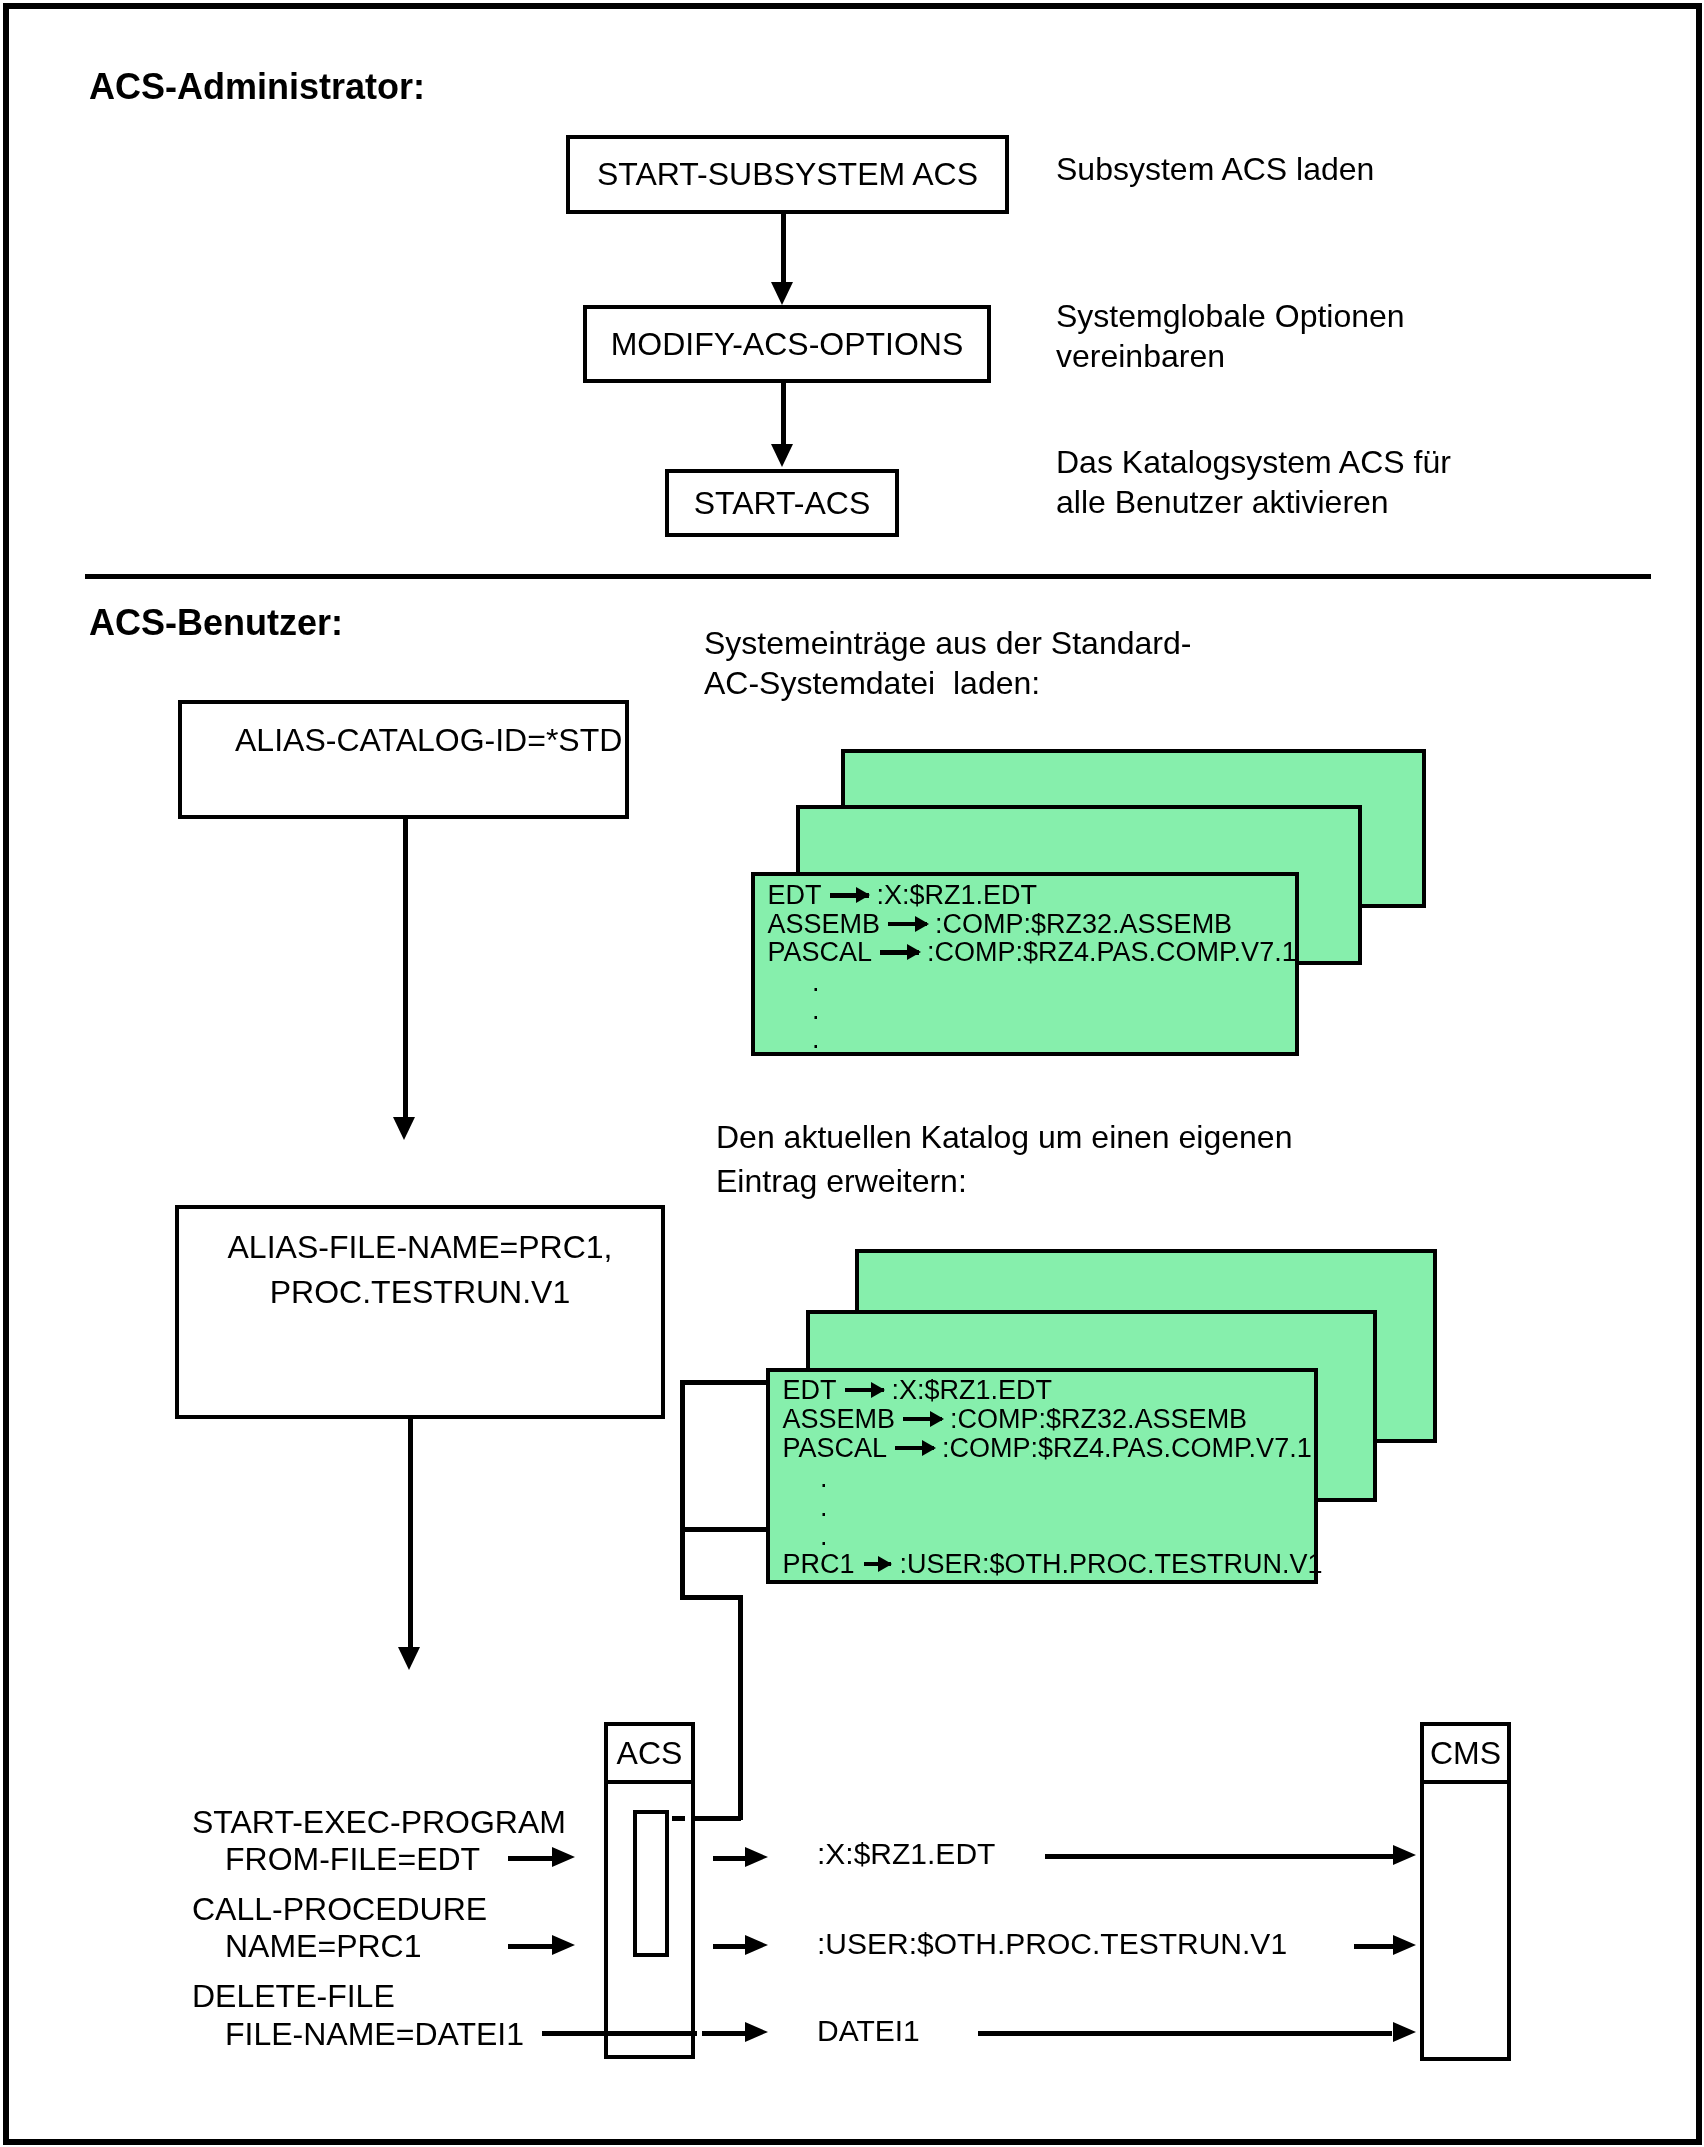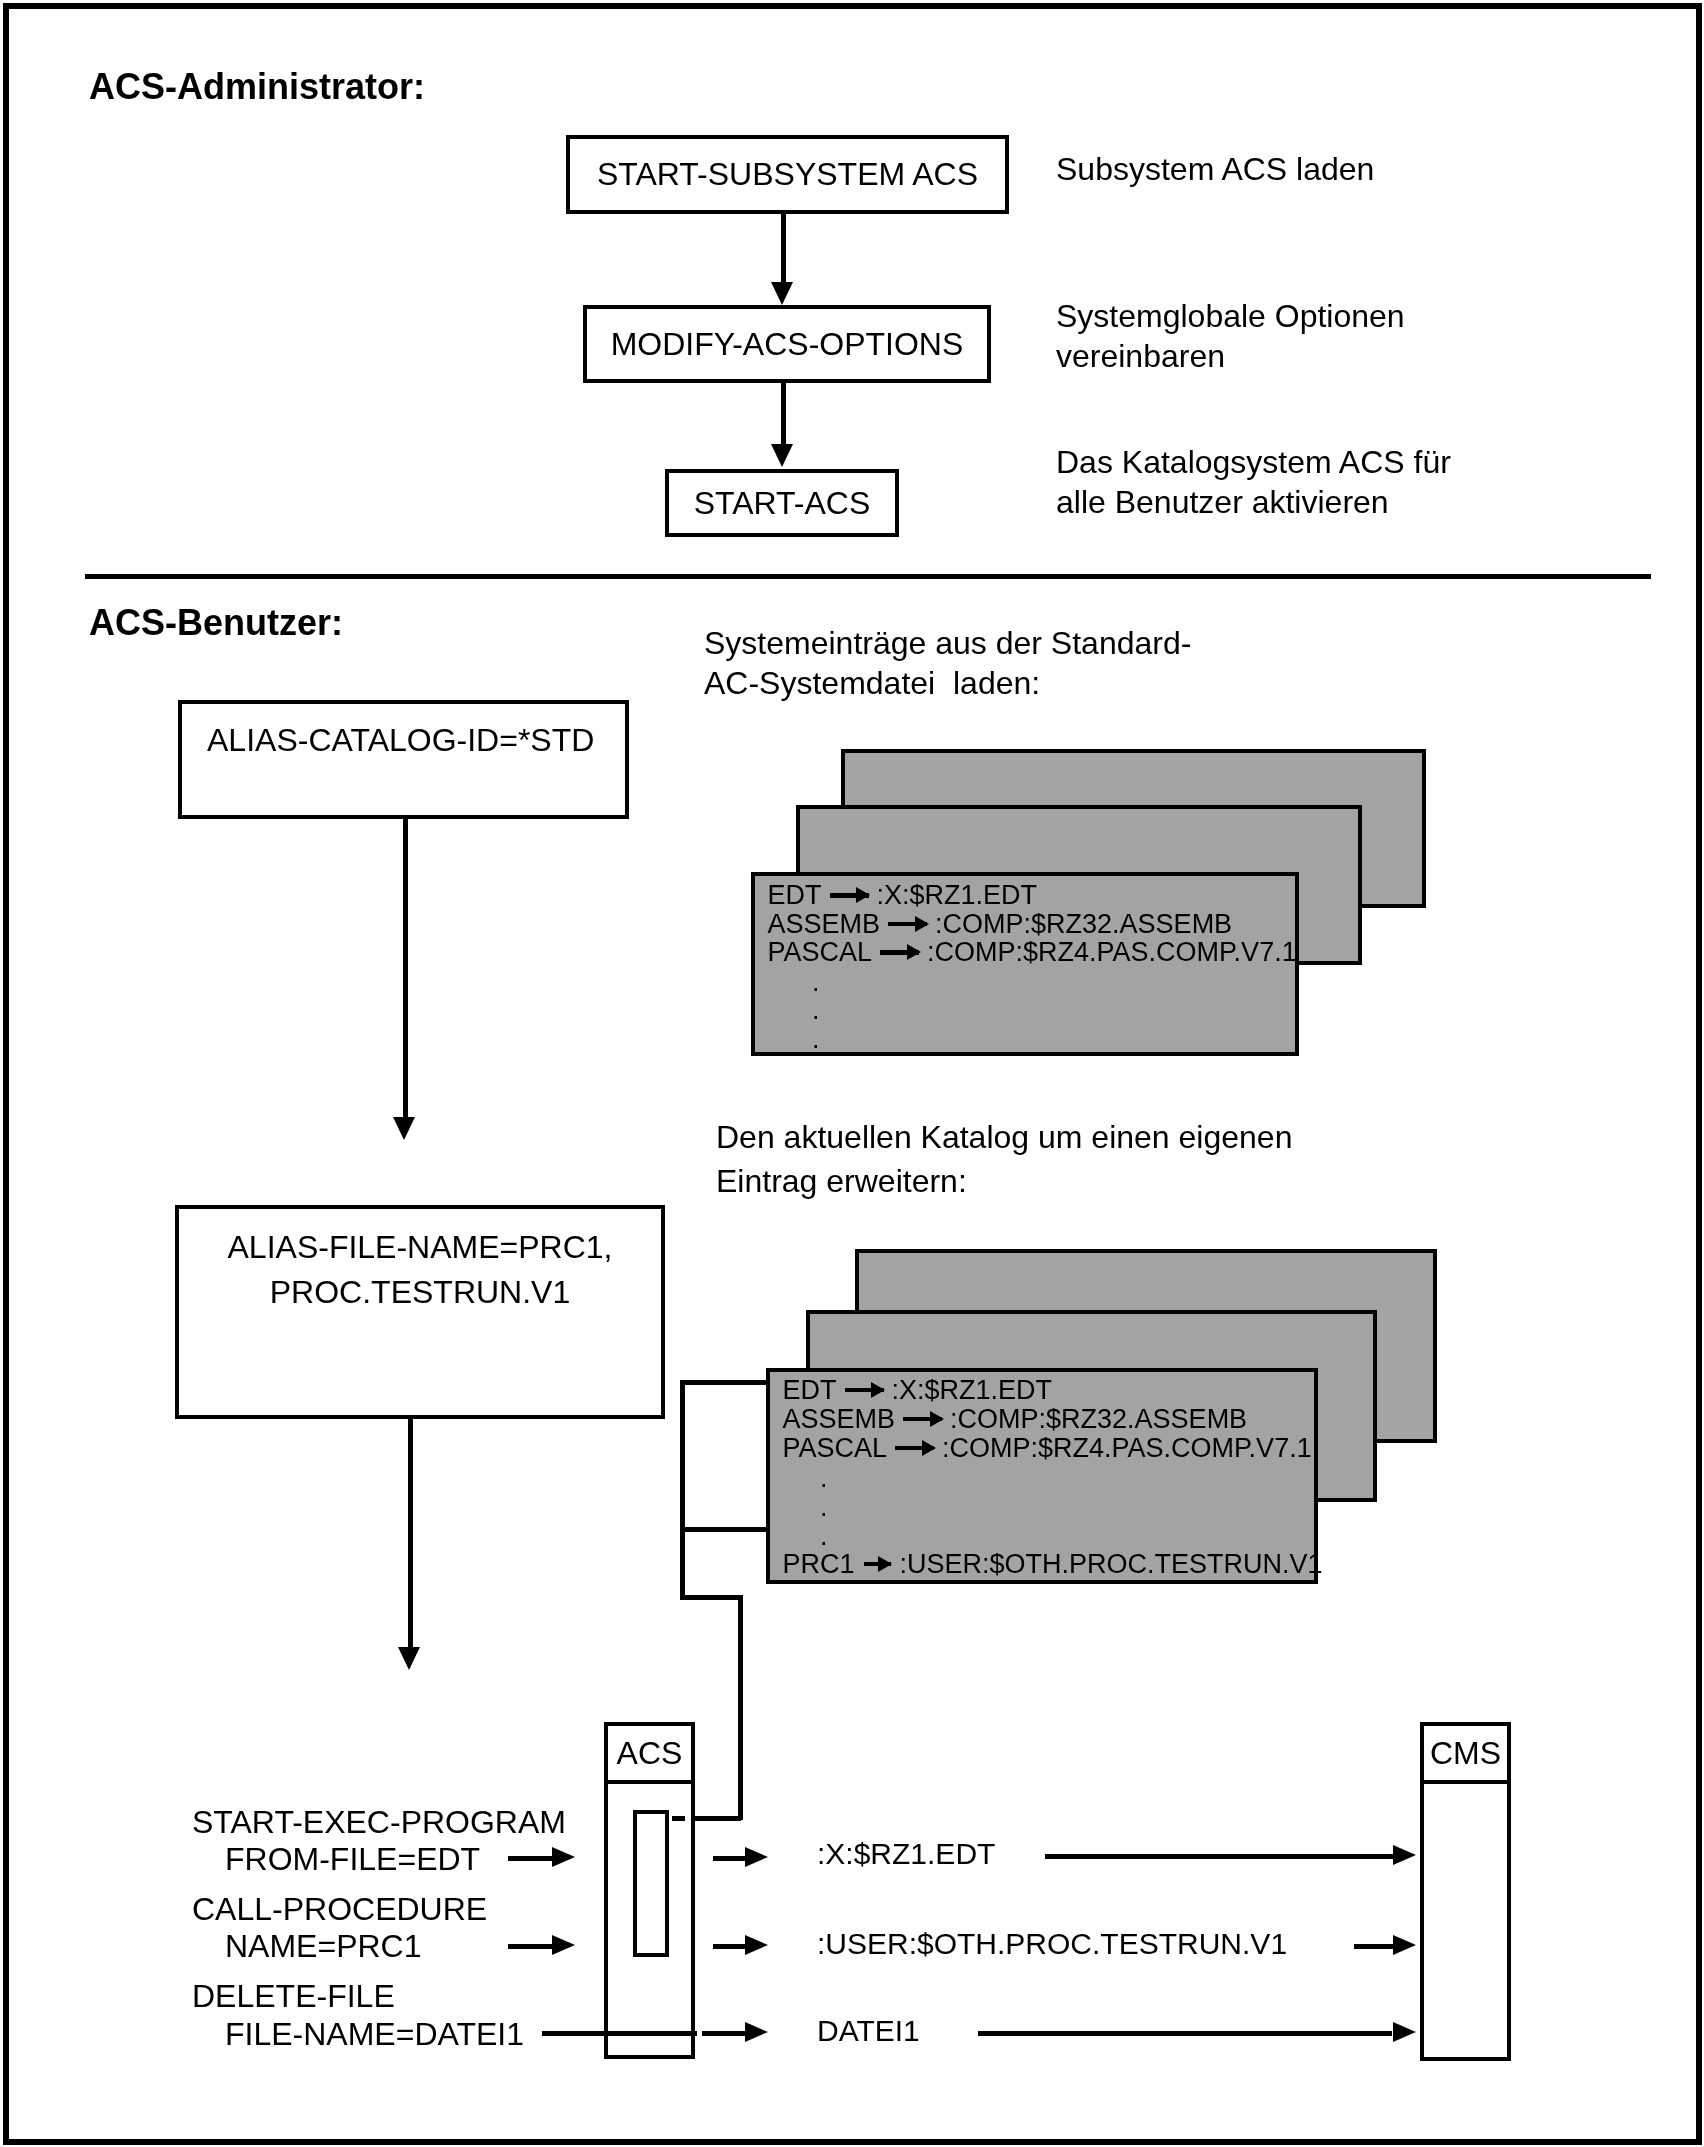--- a/index.html
+++ b/index.html
@@ -8,21 +8,21 @@
     font-family:"Liberation Sans", sans-serif;color:#000;overflow:hidden;
   }
   .frame{position:absolute;left:2.7px;top:2.7px;right:2.7px;bottom:2.7px;border:6.2px solid #000;}
   .heading{position:absolute;font-size:36px;font-weight:bold;white-space:pre;}
   .label{position:absolute;font-size:32px;white-space:pre;}
   .cmdbox{position:absolute;background:#fff;border:4.5px solid #000;box-sizing:border-box;
           display:flex;align-items:center;justify-content:center;font-size:32px;white-space:pre;}
   .bigbox{position:absolute;background:#fff;border:4.5px solid #000;box-sizing:border-box;font-size:32px;}
   .bigbox .bl{white-space:pre;line-height:45px;}
   .addbox .bl{text-align:center;}
-  .stackbox{position:absolute;background:#a3a3a3;border:4.5px solid #000;box-sizing:border-box;}
+  .stackbox{position:absolute;background:#86efac;border:4.5px solid #000;box-sizing:border-box;}
   .crow{display:flex;align-items:center;gap:8px;height:28.5px;padding-left:12.5px;font-size:27px;white-space:pre;}
   .front2 .crow{height:29px;}
   .crow.tight{gap:9px;}
   .dotrow{height:28.5px;padding-left:57px;font-size:27px;}
   .front2 .dotrow{height:29px;padding-left:50px;}
   .ent-arrow{position:relative;display:inline-block;flex:none;width:39px;height:4.5px;background:#000;}
   .ent-arrow::after{content:"";position:absolute;right:-1.8px;top:-6.2px;width:0;height:0;
       border-left:14.3px solid #000;border-top:8px solid transparent;border-bottom:8px solid transparent;}
   .crow.tight .ent-arrow{width:27px;}
   .hshaft{position:absolute;height:4.5px;background:#000;}
@@ -67,21 +67,21 @@
   <div class="label" style="left:1056px;top:484px;">alle Benutzer aktivieren</div>
 
   <div class="hshaft" style="left:85px;top:574px;width:1566px;"></div>
 
   <div class="heading" style="left:89px;top:602px;">ACS-Benutzer:</div>
 
   <div class="label" style="left:704px;top:625px;">Systemeinträge aus der Standard-</div>
   <div class="label" style="left:704px;top:665px;">AC-Systemdatei  laden:</div>
 
   <div class="bigbox" style="left:178px;top:700px;width:451px;height:119px;padding-top:14.3px;">
-    <div class="bl" style="padding-left:25px;">ALIAS-CATALOG-ID=*STD</div>
+    <div class="bl" style="padding-left:53px;">ALIAS-CATALOG-ID=*STD</div>
   </div>
 
   <div class="vshaft" style="left:403px;top:818px;height:301px;"></div>
   <div class="vhead" style="left:393px;top:1117px;"></div>
 
   <div class="stackbox" style="left:841px;top:749px;width:585px;height:159px;"></div>
   <div class="stackbox" style="left:796px;top:805px;width:566px;height:160px;"></div>
   <div class="stackbox front1" style="left:751px;top:872px;width:548px;height:184px;padding-top:5.3px;">
     <div class="crow">
       <span>EDT</span>

